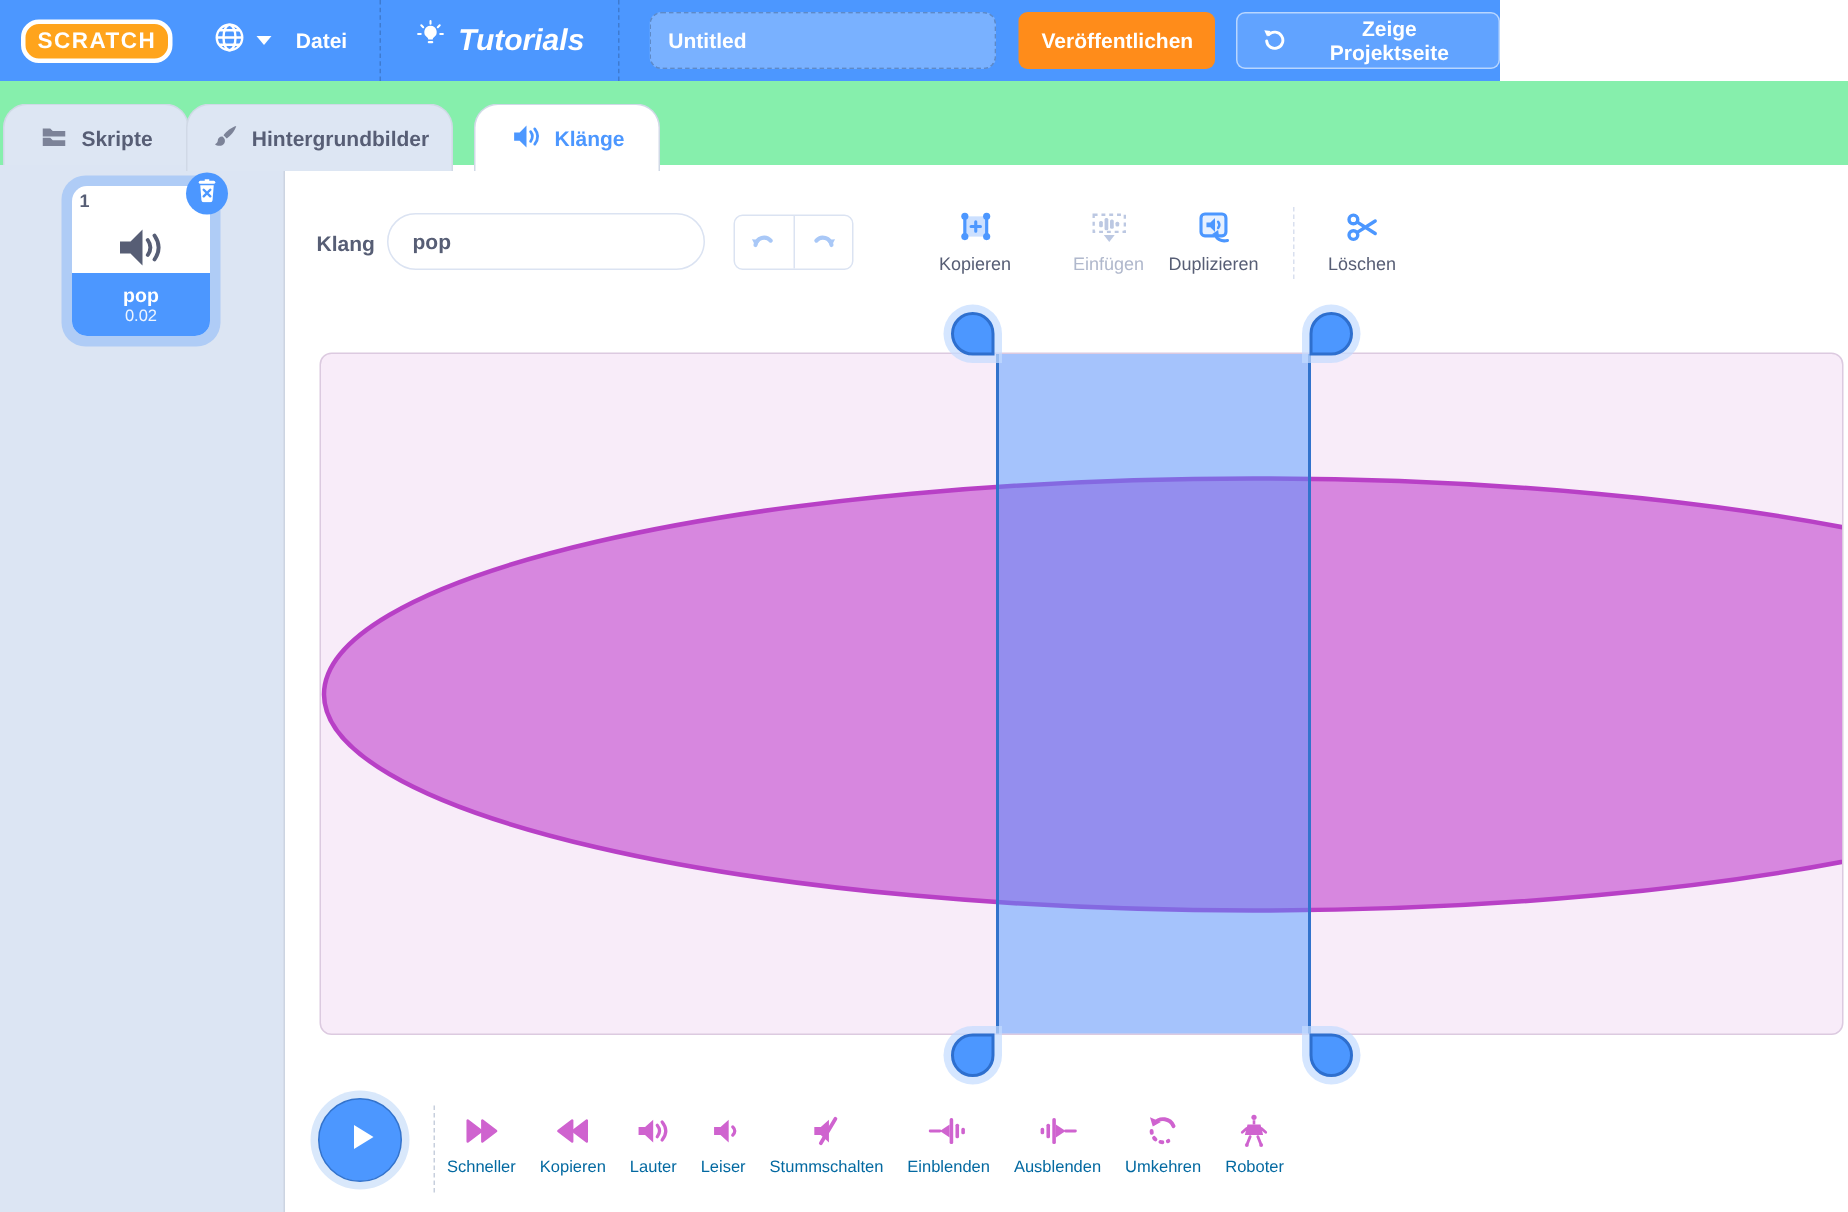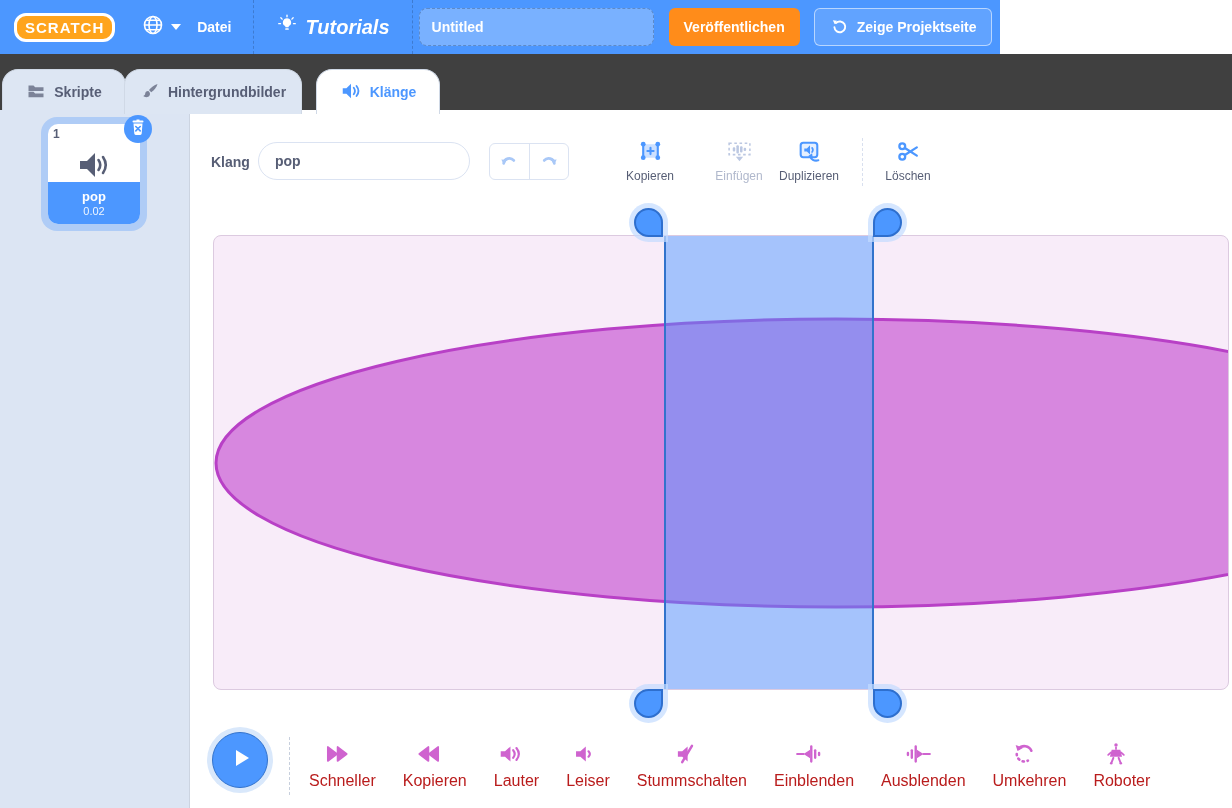--- a/index.html
+++ b/index.html
@@ -17,39 +17,39 @@
     margin-left:14px; background:#ffa41c; border:3px solid #fff; border-radius:12px;
     padding:3px 8px; font-weight:bold; font-size:15px; letter-spacing:1px; color:#fff;
   }
   .lang { display:flex; align-items:center; gap:6px; margin-left:26px; cursor:pointer; }
   .caret { width:0; height:0; border-left:5px solid transparent; border-right:5px solid transparent; border-top:6px solid #fff; }
   .menu-item { font-weight:bold; font-size:14px; padding:0 16px; height:54px; display:flex; align-items:center; cursor:pointer; }
   .menu-item:first-of-type { margin-left:14px; }
   .tb-divider { height:54px; border-left:1px dashed rgba(0,0,0,0.18); margin:0 6px; }
   .tutorials { display:flex; align-items:center; gap:7px; font-weight:bold; font-size:20px; padding:0 16px; height:54px; cursor:pointer;font-style:italic; }
   .title-input {
-    width:235px; height:38px; margin-left:0; border-radius:8px;
+    width:235px; height:38px; margin-left:14px; border-radius:8px;
     background:#79b1ff; border:1px dashed rgba(0,0,0,0.22);
     color:#fff; font-weight:bold; font-size:14px; padding:16px 12px;
     font-family:"Liberation Sans", sans-serif; outline:none;
   }
   .title-input::placeholder { color:#fff; }
   .publish-btn {
     margin-left:15px; height:38px; padding:0 15px; background:#ff8c1a; border:none;
     border-radius:6px; color:#fff; font-weight:bold; font-size:14px; cursor:pointer;
     font-family:"Liberation Sans", sans-serif;
   }
   .projectpage-btn {
     margin-left:14px; height:38px; padding:0 14px; background:rgba(255,255,255,0.12);
     border:1px solid rgba(255,255,255,0.55); border-radius:6px; color:#fff;
     font-weight:bold; font-size:14px; display:flex; align-items:center; gap:8px; cursor:pointer;
     font-family:"Liberation Sans", sans-serif;
   }
   
-  .tabstrip { position:absolute; left:0; top:54px; width:1232px; height:60px; background:#404040; }
+  .tabstrip { position:absolute; left:0; top:54px; width:1232px; height:60px; background:#86efac; }
   .tab {
     position:absolute; bottom:0; height:45px; background:#dde6f3;
     border:1px solid #d0d9e6; border-bottom:none; border-radius:16px 16px 0 0;
     display:flex; align-items:center; justify-content:center; gap:8px;
     font-weight:bold; font-size:14px; color:#575e75; cursor:pointer;
   }
   .tab.active { background:#fff; color:#4c97ff; z-index:2; }
   .tab-skripte { left:2px; width:124px; }
   .tab-hintergrund { left:124px; width:178px; z-index:1; }
   .tab-klaenge { left:316px; width:124px; }
@@ -121,21 +121,21 @@
   
   .play-btn {
     position:absolute; left:22px; top:622px; width:56px; height:56px; border-radius:50%;
     background:#4c97ff; border:1px solid #3373cc; box-shadow:0 0 0 5px #d9e8fb;
     display:flex; align-items:center; justify-content:center; cursor:pointer;
   }
   .fx-divider { position:absolute; left:99px; top:627px; height:58px; border-left:1px dashed #c7cfdd; }
   .effects { position:absolute; left:100px; top:630px; display:flex; align-items:flex-end; }
   .fx { display:flex; flex-direction:column; align-items:center; padding:0 8px; cursor:pointer; }
   .fx .fxicon { height:27px; display:flex; align-items:center; justify-content:center; }
-  .fx .fxlabel { font-size:16px; color:#b91c1c; margin-top:5px; white-space:nowrap;margin-left:11px; }
+  .fx .fxlabel { font-size:11px; color:#0369a1; margin-top:5px; white-space:nowrap; }
 </style>
 </head>
 <body>
 
 <div class="topbar">
   <div class="logo">SCRATCH</div>
 
   <div class="lang">
     <span>
       <svg width="24" height="24" viewBox="0 0 24 24" fill="none" stroke="#fff" stroke-width="1.6">

